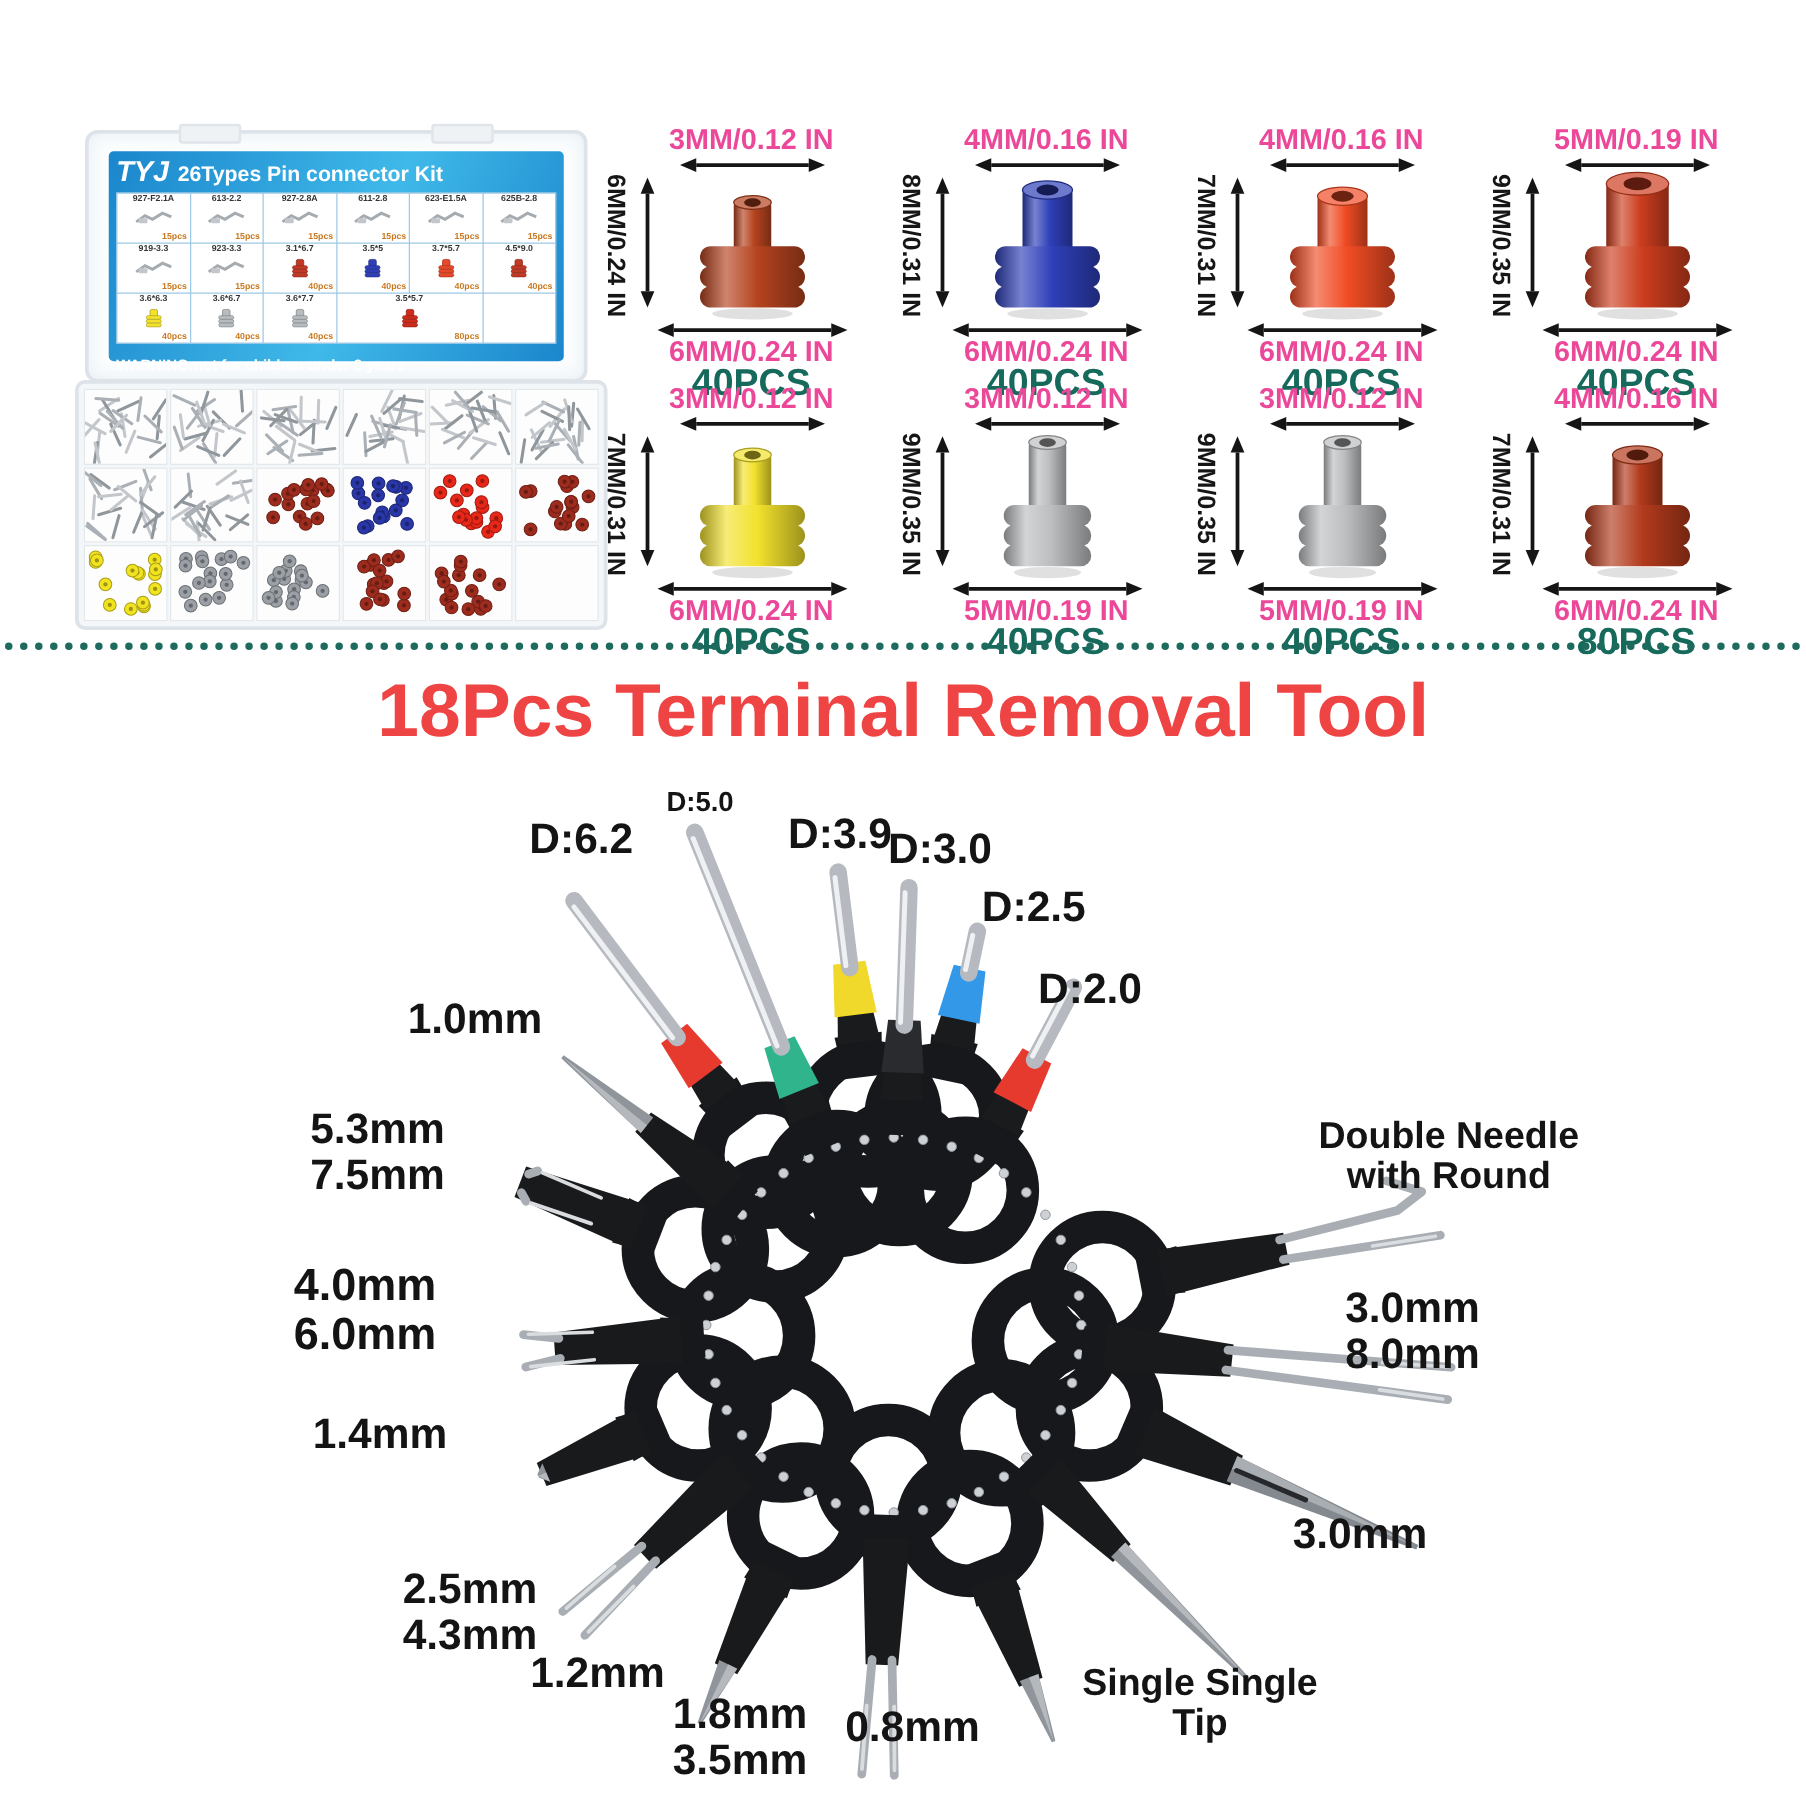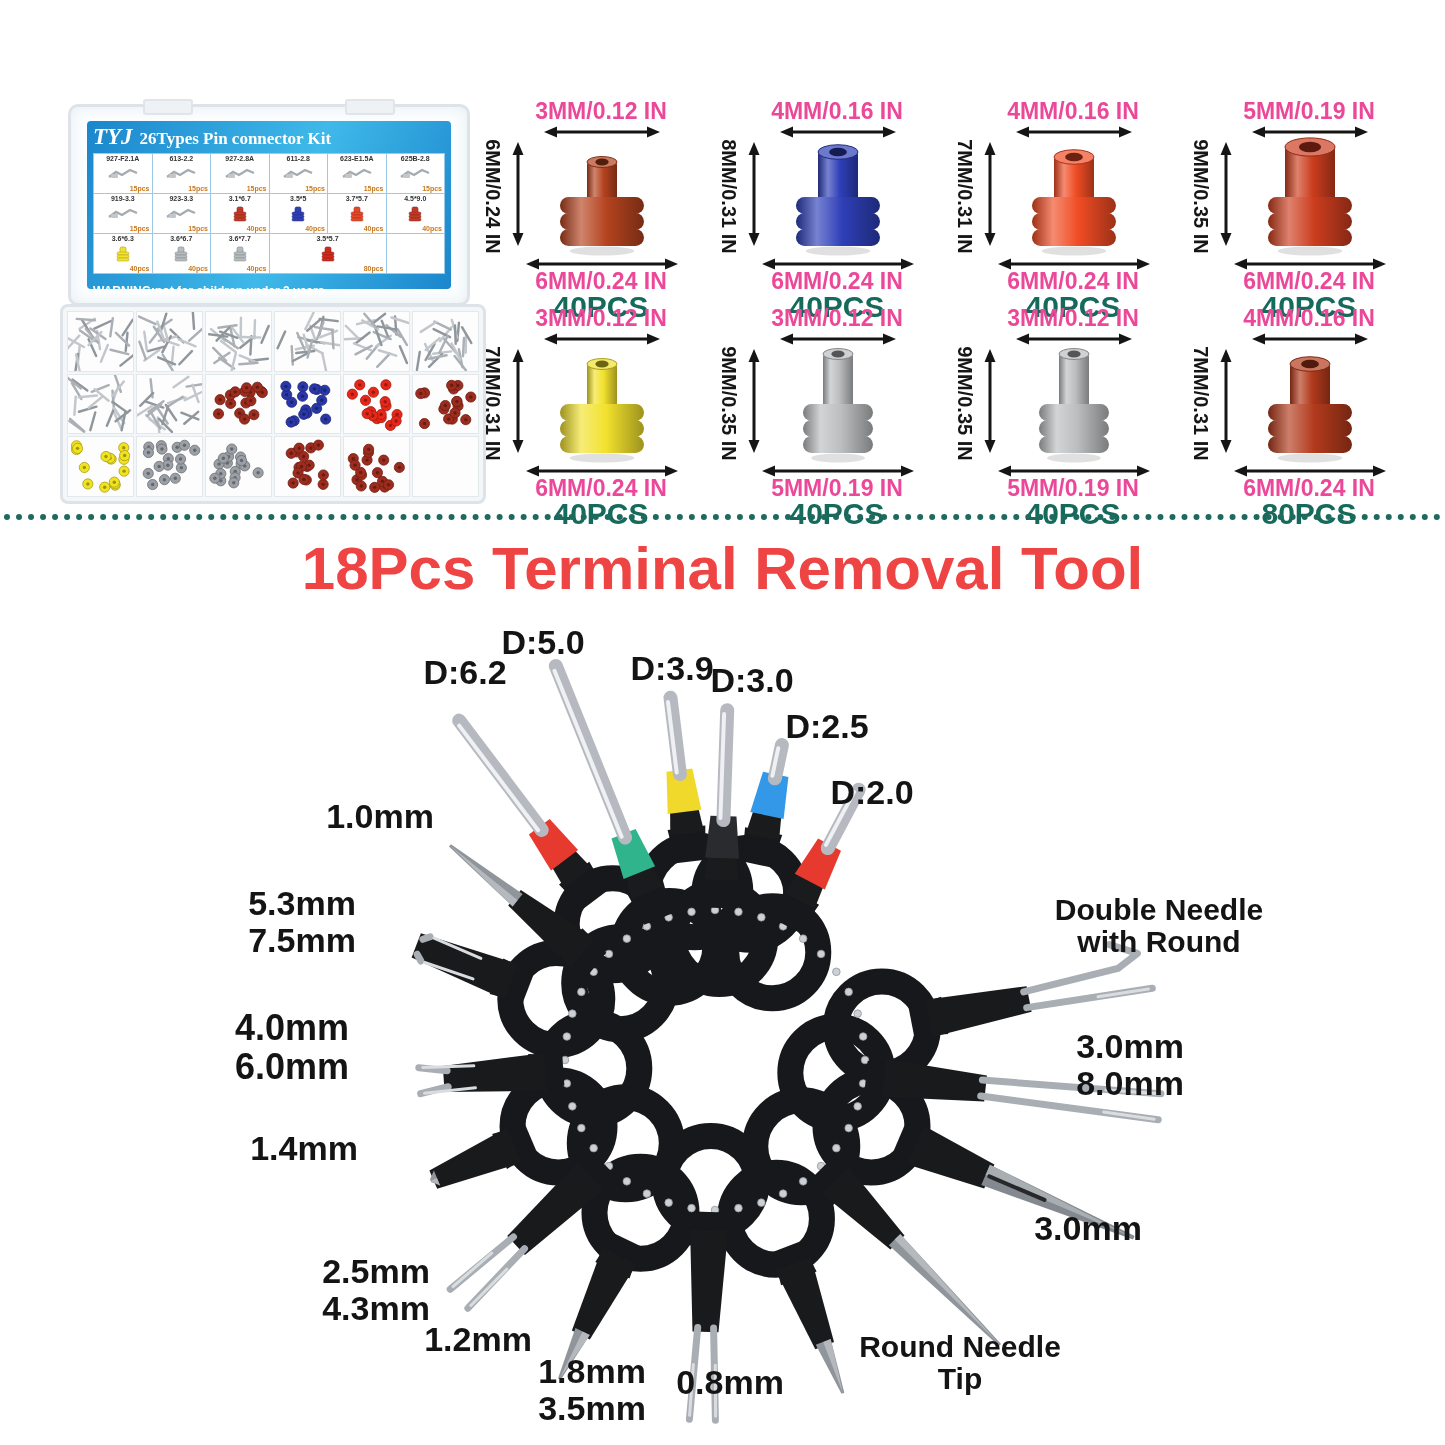--- a/index.html
+++ b/index.html
@@ -14,21 +14,21 @@
   
   .box-art{position:absolute;left:50px;top:96px;width:432px;height:398px;}
   .box-lid{position:absolute;left:18px;top:8px;width:396px;height:196px;background:#fbfdfe;
     border:3px solid #dde3e8;border-radius:10px;box-shadow:inset 0 0 14px #e6edf2;}
   .lid-latch{position:absolute;top:-8px;width:46px;height:12px;background:#eef2f5;
     border:2px solid #dfe5ea;border-radius:3px;}
   .lid-latch.l1{left:72px}.lid-latch.l2{right:72px}
   .lid-label{position:absolute;left:16px;right:16px;top:14px;bottom:14px;
     background:linear-gradient(115deg,#1b86cc,#3fb9e9 55%,#1b86cc);border-radius:4px;
     padding:3px 6px;color:#fff;}
-  .lid-head{white-space:nowrap;font-family:Liberation Serif, serif;}
+  .lid-head{white-space:nowrap;}
   .brand{font-size:23px;font-weight:800;font-style:italic;margin-right:7px;}
   .lid-title{font-weight:800;font-size:17px;}
   .lid-grid{display:grid;grid-template-columns:repeat(6,1fr);gap:1px;background:#9ec9e6;
     border:1px solid #9ec9e6;margin-top:3px;}
   .cell{background:#fff;height:37px;position:relative;padding:1px 2px;overflow:hidden;}
   .cl{font-size:7px;font-weight:700;color:#333;text-align:center;white-space:nowrap;}
   .cc{position:absolute;right:2px;bottom:1px;font-size:7px;font-weight:700;color:#c8791f;}
   .cicon{position:absolute;left:50%;top:56%;transform:translate(-50%,-50%);}
   .lid-warning{font-size:12px;font-weight:800;margin-top:10px;white-space:nowrap;}
   .box-tray{position:absolute;left:10px;top:208px;width:412px;height:186px;background:#f4f7f9;
@@ -1208,21 +1208,21 @@
         <g>
           <polygon points="773.1,298.7 799.6,312.8 819.1,284.7 785.5,266.9" fill="#17181b"></polygon>
           <polygon points="784.5,273.1 814.5,289.1 824.1,264.7 799.3,251.5" fill="#1a1b1d"></polygon>
           <polygon points="794.8,253.7 824.8,269.6 841.0,230.7 818.1,218.5" fill="#e63a2e"></polygon>
           <line x1="827.7" y1="228.1" x2="858.7" y2="169.8" stroke="#b6bac0" stroke-width="14" stroke-linecap="round"></line>
           <line x1="826.0" y1="224.9" x2="854.1" y2="171.9" stroke="#eef0f3" stroke-width="4" stroke-linecap="round"></line>
         </g>
       </svg>
     <div id="fan-labels">
         <div class="fan-label" style="left: 465px; top: 52px; font-size: 34px;">D:6.2</div>
-        <div class="fan-label" style="left: 543px; top: 22px; font-size: 34px;">D:5.0</div>
+        <div class="fan-label" style="left: 560px; top: 22px; font-size: 22px;">D:5.0</div>
         <div class="fan-label" style="left: 672px; top: 48px; font-size: 34px;">D:3.9</div>
         <div class="fan-label" style="left: 752px; top: 60px; font-size: 34px;">D:3.0</div>
         <div class="fan-label" style="left: 827px; top: 106px; font-size: 34px;">D:2.5</div>
         <div class="fan-label" style="left: 872px; top: 172px; font-size: 34px;">D:2.0</div>
         <div class="fan-label" style="left: 380px; top: 196px; font-size: 34px;">1.0mm</div>
         <div class="fan-label" style="left: 302px; top: 302px; font-size: 34px;">5.3mm
 7.5mm</div>
         <div class="fan-label" style="left: 292px; top: 428px; font-size: 36px;">4.0mm
 6.0mm</div>
         <div class="fan-label" style="left: 304px; top: 528px; font-size: 34px;">1.4mm</div>
@@ -1230,17 +1230,17 @@
 4.3mm</div>
         <div class="fan-label" style="left: 478px; top: 719px; font-size: 34px;">1.2mm</div>
         <div class="fan-label" style="left: 592px; top: 770px; font-size: 34px;">1.8mm
 3.5mm</div>
         <div class="fan-label" style="left: 730px; top: 762px; font-size: 34px;">0.8mm</div>
         <div class="fan-label" style="left: 1159px; top: 306px; font-size: 30px;">Double Needle
 with Round</div>
         <div class="fan-label" style="left: 1130px; top: 445px; font-size: 34px;">3.0mm
 8.0mm</div>
         <div class="fan-label" style="left: 1088px; top: 608px; font-size: 34px;">3.0mm</div>
-        <div class="fan-label" style="left: 960px; top: 743px; font-size: 30px;">Round Needle
+        <div class="fan-label" style="left: 960px; top: 743px; font-size: 30px;">Single Single
 Tip</div>
       </div>
   </div>
 </div>
 
 </body></html>

